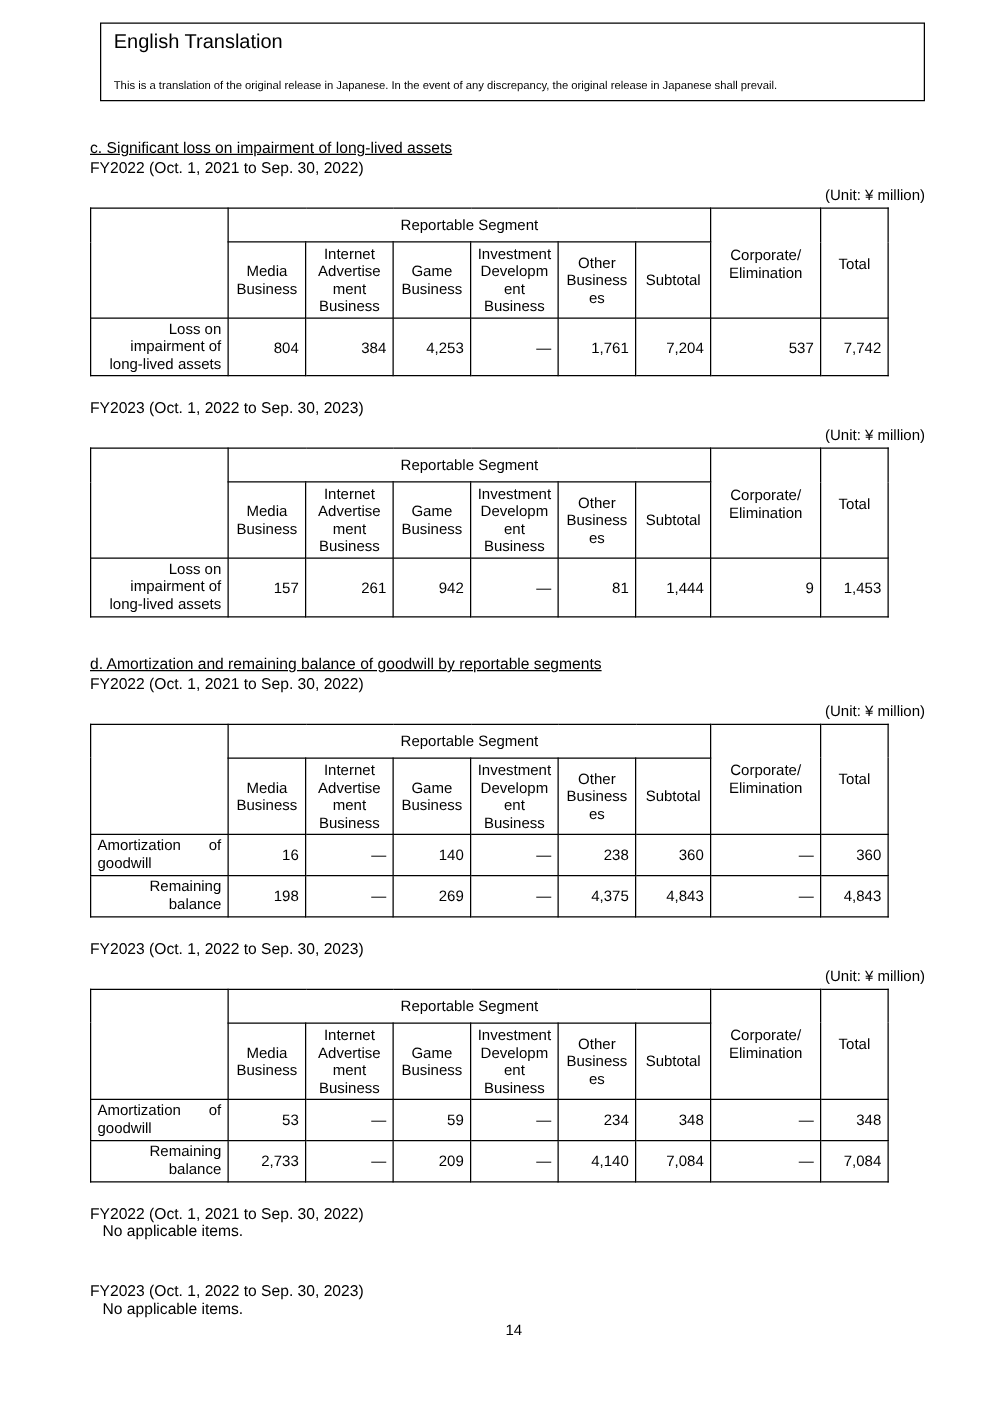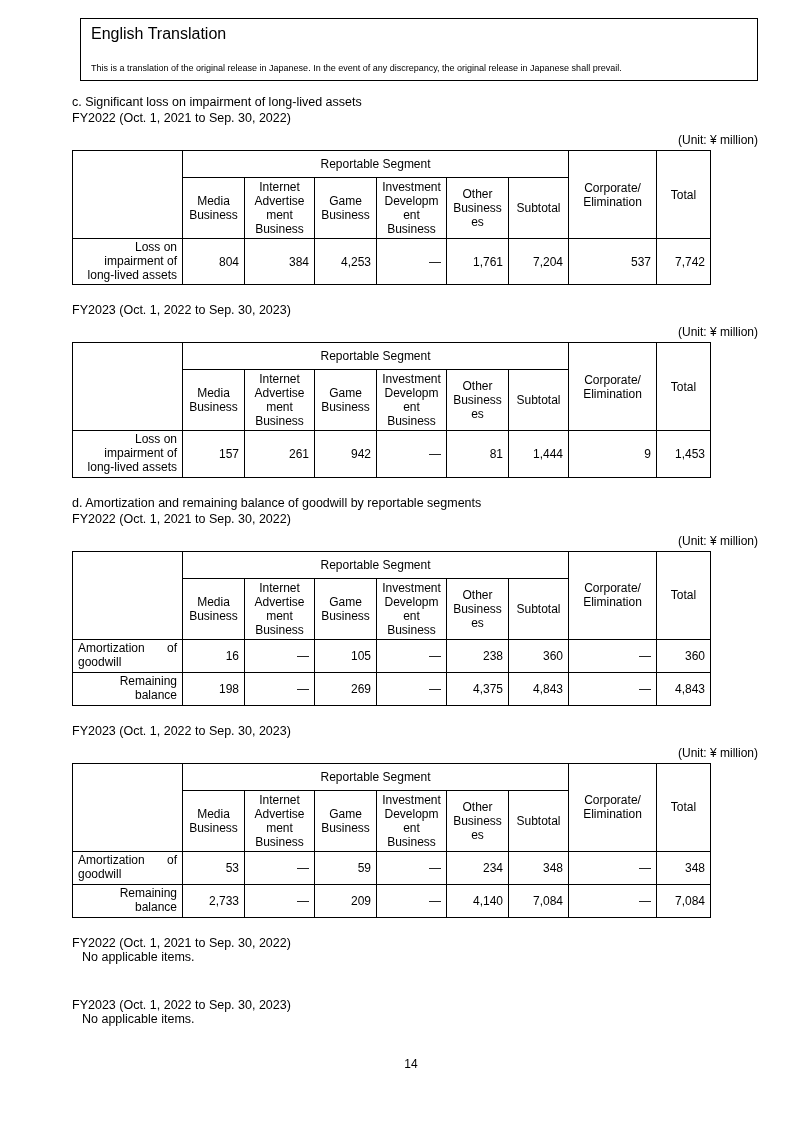--- a/index.html
+++ b/index.html
@@ -3,29 +3,29 @@
 <meta charset="utf-8">
 <style>
   html,body{margin:0;padding:0;}
   body{
     width:800px;height:1131px;
     background:#ffffff;color:#000;
     font-family:"Liberation Sans","DejaVu Sans",sans-serif;
     position:relative;
     -webkit-font-smoothing:antialiased;
   }
-  .content{padding:18px 42px 0 72px;}
+  .content{padding:18px 60px 0 72px;}
   .trans-box{
     border:1px solid #000;
     margin-left:8px;
     padding:5px 10px 7px 10px;
   }
   .trans-title{font-size:16px;line-height:1.25;}
   .trans-note{font-size:9px;margin-top:19px;}
-  .section-heading{font-size:12.5px;margin-top:14px;}
+  .section-heading{font-size:12.5px;margin-top:30px;text-decoration:underline;}
   .fy-label{font-size:12.5px;margin-top:2px;}
   .unit-label{font-size:12px;text-align:right;margin:8px 0 3px 0;}
   .no-items{font-size:12.5px;padding-left:10px;}
   .fy-spaced{margin-top:34px;}
   .table-block{margin-bottom:18px;}
 
   table.seg{
     border-collapse:collapse;
     table-layout:fixed;
     width:638px;
@@ -200,21 +200,21 @@
             <td class="hdr">Investment Development Business</td>
             <td class="hdr">Other Businesses</td>
             <td class="hdr">Subtotal</td>
           </tr>
         </thead>
         <tbody>
           <tr class="datarow">
             <td class="rl just">Amortization of goodwill</td>
             <td class="num">16</td>
             <td class="num">—</td>
-            <td class="num">105</td>
+            <td class="num">140</td>
             <td class="num">—</td>
             <td class="num">238</td>
             <td class="num">360</td>
             <td class="num">—</td>
             <td class="num">360</td>
           </tr>
           <tr class="datarow">
             <td class="rl">Remaining balance</td>
             <td class="num">198</td>
             <td class="num">—</td>

